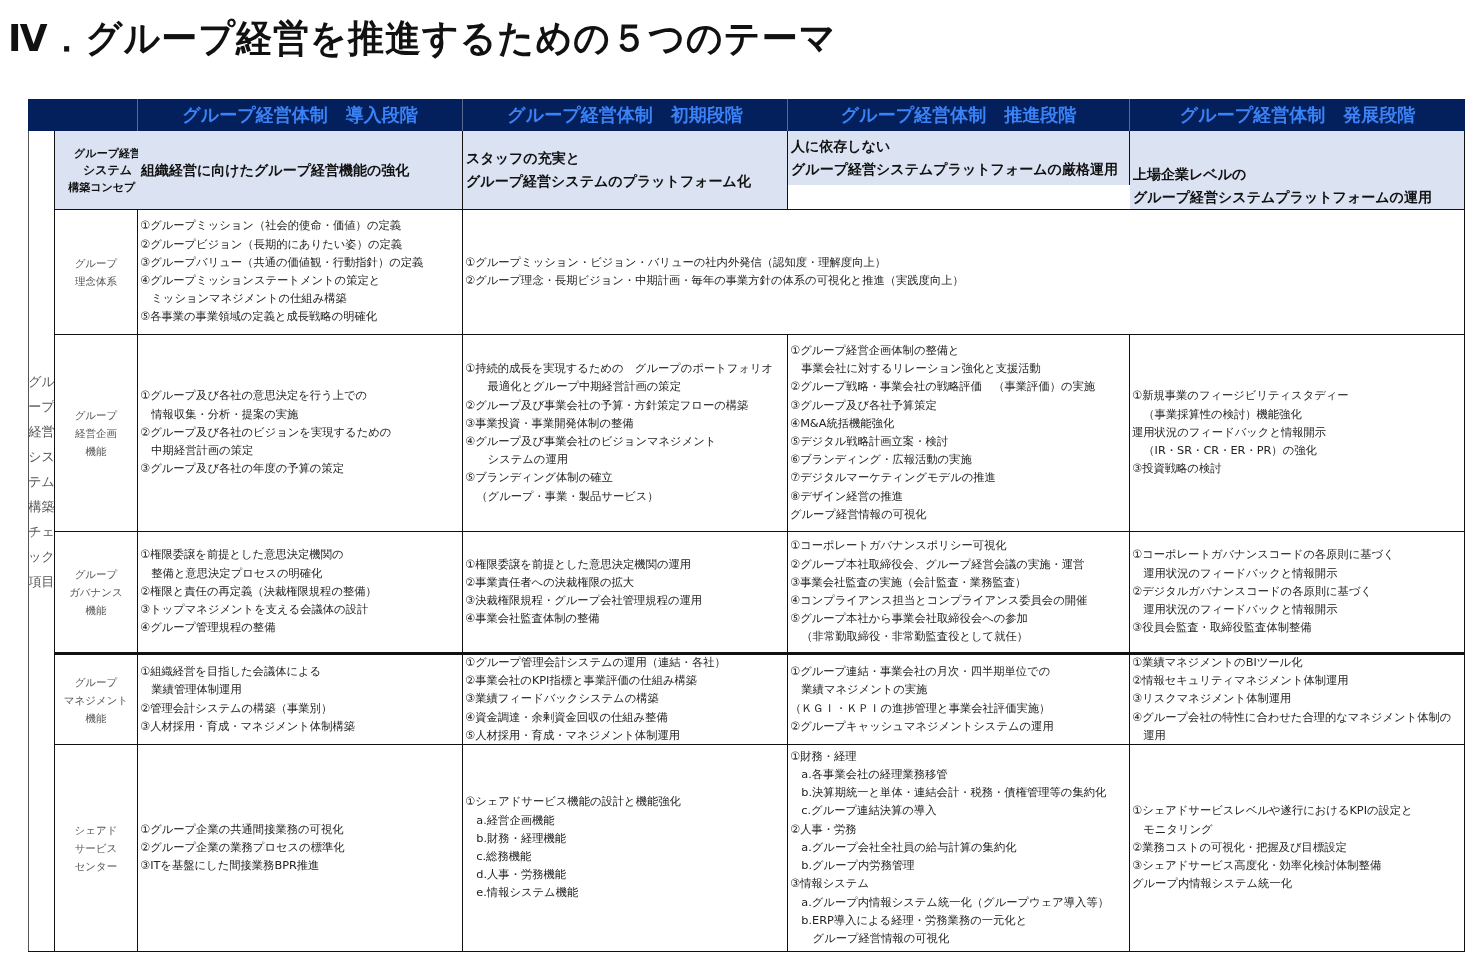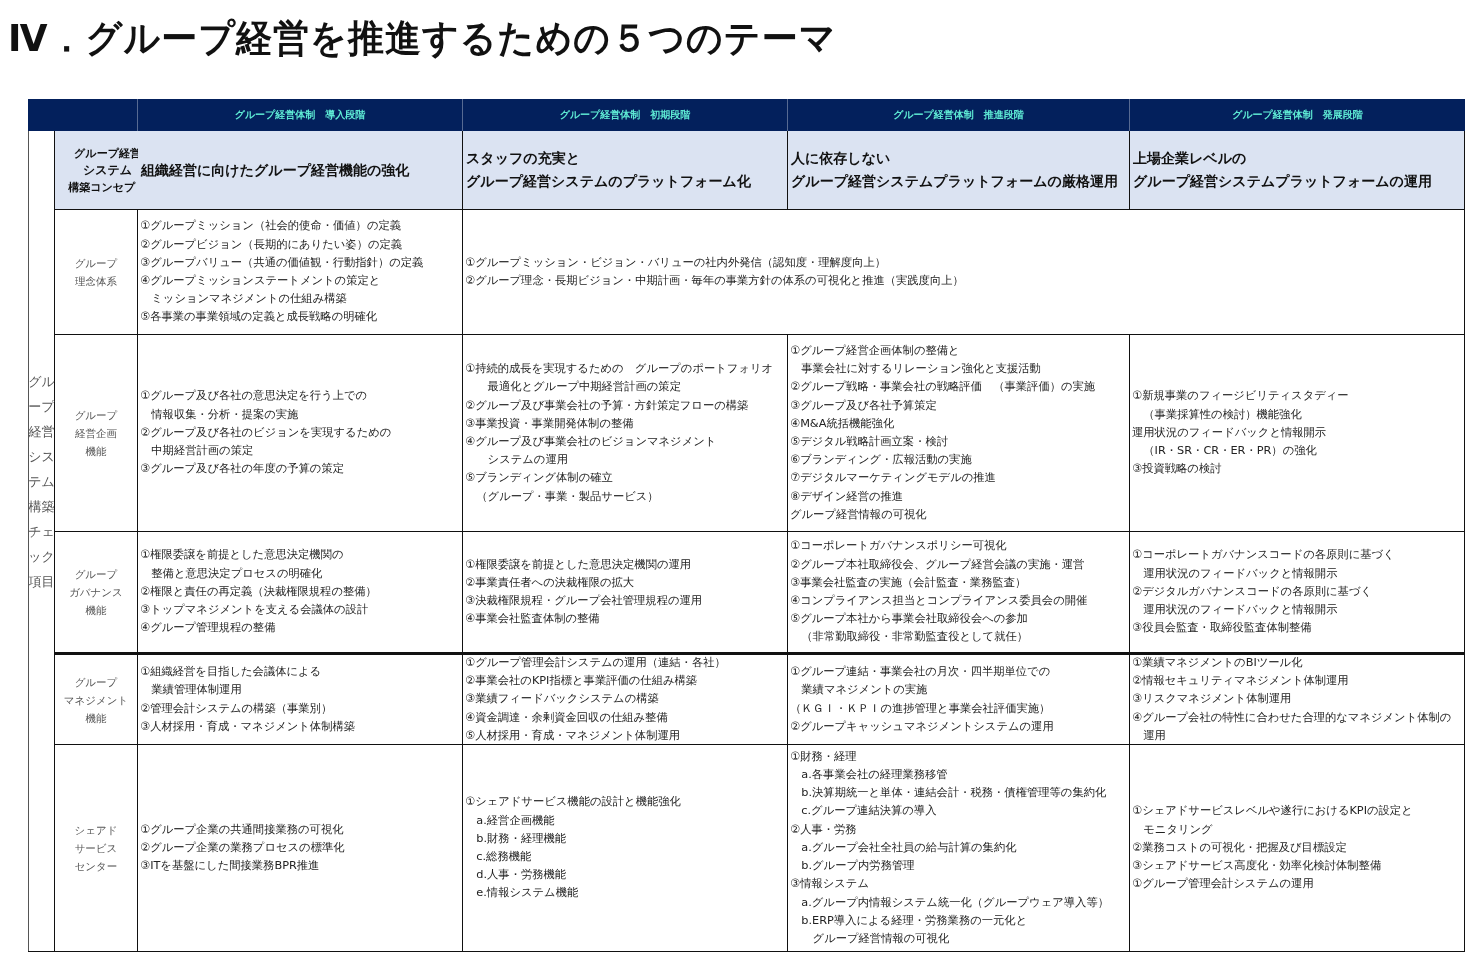--- a/index.html
+++ b/index.html
@@ -2,21 +2,21 @@
 <html><head>
 <meta charset="utf-8">
 <style>
   html, body { margin:0; padding:0; background:#ffffff; }
   body { width:1474px; height:964px; position:relative; overflow:hidden;
          font-family:"DejaVu Sans", "Liberation Sans", sans-serif; color:#111; }
   .page-title { position:absolute; left:8px; top:14px; font-size:36px; font-weight:bold;
          letter-spacing:1px; color:#111; white-space:nowrap; transform:scaleY(1.05); }
   .tbl { position:absolute; left:28px; top:99px; width:1437px; height:853px; }
   .abs { position:absolute; box-sizing:border-box; }
-  .hdr { background:#03205c; color:#5eead4; font-size:10px; font-weight:bold;
+  .hdr { background:#03205c; color:#3b82f6; font-size:18px; font-weight:bold;
          display:flex; align-items:center; justify-content:center; border-right:1px solid #ffffff55; }
   .concept { background:#dbe3f2; border-right:1.5px solid #111; font-size:14px; font-weight:bold;
          display:flex; flex-direction:column; justify-content:center; padding-left:3px; line-height:23px; color:#111; }
   .concept-label { background:#dbe3f2; font-size:11px; font-weight:bold; text-align:center;
          display:flex; flex-direction:column; justify-content:center; line-height:17px; }
   .cell { border-right:1.5px solid #111; font-size:11.3px; line-height:18.2px; color:#222;
           display:flex; flex-direction:column; justify-content:center; padding-left:2px; white-space:nowrap; }
   .rowlabel { font-size:10.5px; color:#555; text-align:center; display:flex; flex-direction:column;
           justify-content:center; line-height:18px; border-right:1.5px solid #111; }
   .hline { position:absolute; height:0; border-top:1.5px solid #111; }
@@ -48,25 +48,25 @@
     <div style="font-size:12px;">システム</div>
     <div>構築コンセプト</div>
   </div>
   <div class="abs concept" style="left:110px;top:32px;width:325px;height:78px;">
     <div>組織経営に向けたグループ経営機能の強化</div>
   </div>
   <div class="abs concept" style="left:435px;top:32px;width:325px;height:78px;">
     <div>スタッフの充実と</div>
     <div>グループ経営システムのプラットフォーム化</div>
   </div>
-  <div class="abs concept" style="left:760px;top:32px;width:342px;height:78px;">
+  <div class="abs concept" style="left:760px;top:32px;width:342px;height:54px;">
     <div>人に依存しない</div>
     <div>グループ経営システムプラットフォームの厳格運用</div>
   </div>
-  <div class="abs concept" style="left:1102px;top:32px;width:335px;height:78px;">
+  <div class="abs concept" style="left:1102px;top:32px;width:335px;height:78px;justify-content:flex-end;">
     <div>上場企業レベルの</div>
     <div>グループ経営システムプラットフォームの運用</div>
   </div>
   <div class="hline" style="left:27px;top:110px;width:1410px;"></div>
 
   <div class="abs rowlabel" style="left:27px;top:111px;width:83px;height:124px;">
     <div>グループ</div>
     <div>理念体系</div>
   </div>
   <div class="abs cell" style="left:110px;top:111px;width:325px;height:124px;">
@@ -223,16 +223,16 @@
     <div>③情報システム</div>
     <div>　a.グループ内情報システム統一化（グループウェア導入等）</div>
     <div>　b.ERP導入による経理・労務業務の一元化と</div>
     <div>　　グループ経営情報の可視化</div>
   </div>
   <div class="abs cell" style="left:1102px;top:646px;width:335px;height:206px;">
     <div>①シェアドサービスレベルや遂行におけるKPIの設定と</div>
     <div>　モニタリング</div>
     <div>②業務コストの可視化・把握及び目標設定</div>
     <div>③シェアドサービス高度化・効率化検討体制整備</div>
-    <div>①グループ管理会計システムの運用</div>
+    <div>グループ内情報システム統一化</div>
   </div>
   <div class="hline" style="left:0;top:852px;width:1437px;"></div>
 </div>
 
 </body></html>

